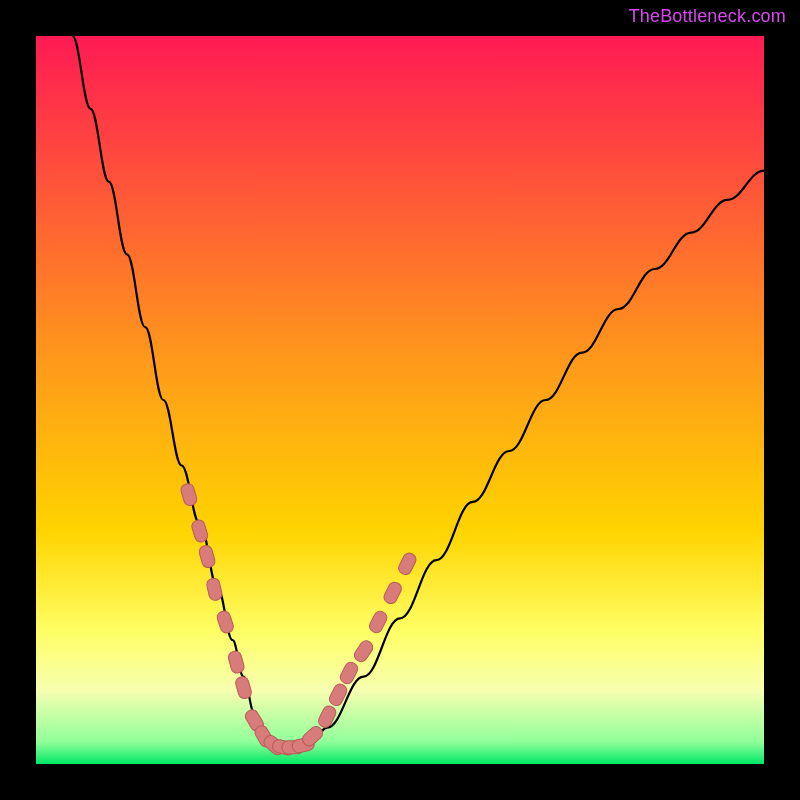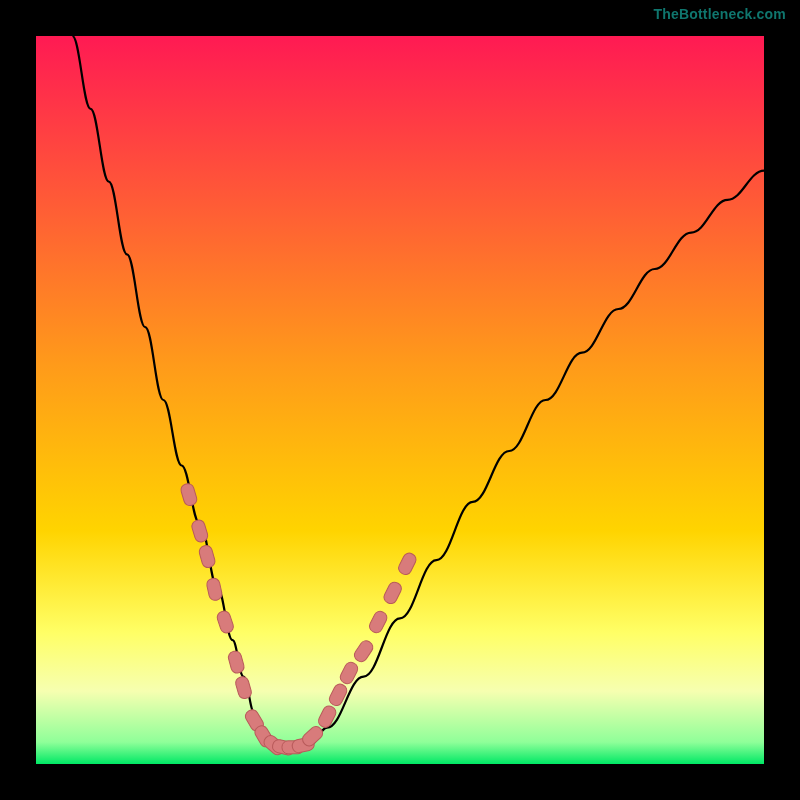--- a/index.html
+++ b/index.html
@@ -24,23 +24,23 @@
     left: 36px;
     top: 36px;
     width: 728px;
     height: 728px;
     overflow: hidden;
   }
   .watermark {
     position: absolute;
     top: 6px;
     right: 14px;
-    color: #0f766e;
-    font-size: 14px;
-    font-weight: 700;
+    color: #d946ef;
+    font-size: 18px;
+    font-weight: 400;
     letter-spacing: 0.2px;
     user-select: none;
   }
   svg { display: block; }
 </style>
 </head>
 <body>
 
 <div class="frame">
   <div class="watermark">TheBottleneck.com</div>

